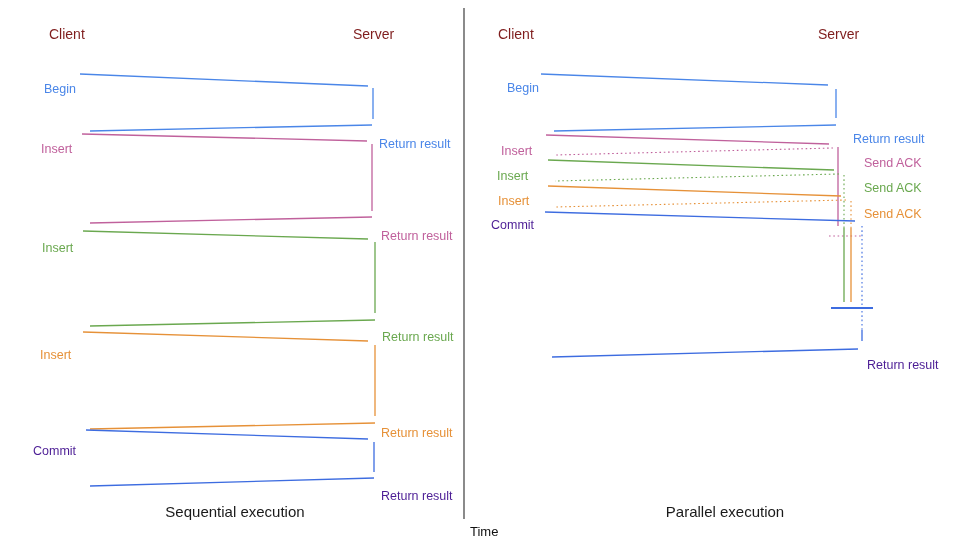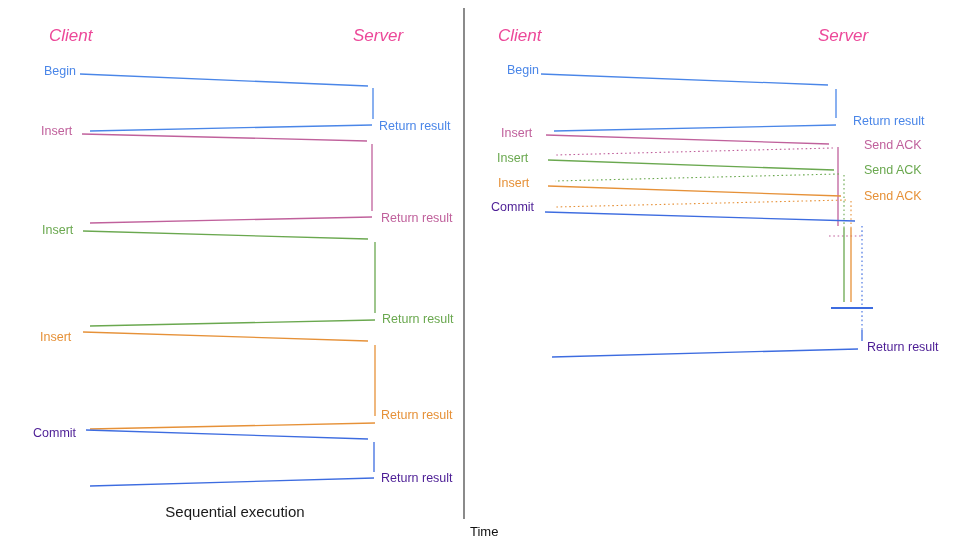--- a/index.html
+++ b/index.html
@@ -8,27 +8,27 @@
   .canvas svg{position:absolute;left:0;top:0;}
   svg path{fill:none;stroke-width:1.3px;}
   .s-blue{stroke:#4a86e8;}
   .s-cblue{stroke:#3d6ce0;}
   .s-pink{stroke:#c0619c;}
   .s-green{stroke:#6aa84f;}
   .s-orange{stroke:#e69138;}
   .s-gray{stroke:#595959;stroke-width:1.4px;}
   .dash{stroke-dasharray:1.6 2.7;stroke-width:1.1px;}
   .thick{stroke-width:2.2px;}
-  .lbl{position:absolute;font-size:12.5px;line-height:14px;white-space:nowrap;}
+  .lbl{position:absolute;font-size:12.5px;line-height:14px;white-space:nowrap;margin-top:18px;}
   .blue{color:#4a86e8;}
   .cblue{color:#4c1d95;}
   .pink{color:#c0619c;}
   .green{color:#6aa84f;}
   .orange{color:#e69138;}
-  .hdr{position:absolute;font-size:17px;font-style:italic;color:#ec4899;white-space:nowrap;}
+  .hdr{position:absolute;font-size:14px;color:#7f1d1d;white-space:nowrap;}
   .ptitle{position:absolute;font-size:15px;color:#1a1a1a;text-align:center;}
   .timelbl{position:absolute;font-size:13px;color:#111;}
 </style>
 </head>
 <body>
 
 <div class="canvas">
 
   <svg width="960" height="540" viewBox="0 0 960 540">
     <defs>
@@ -136,16 +136,17 @@
 
   <span class="lbl green" style="left:497px;top:151px">Insert</span>
   <span class="lbl green" style="left:864px;top:163px">Send ACK</span>
 
   <span class="lbl orange" style="left:498px;top:176px">Insert</span>
   <span class="lbl orange" style="left:864px;top:189px">Send ACK</span>
 
   <span class="lbl cblue" style="left:491px;top:200px">Commit</span>
   <span class="lbl cblue" style="left:867px;top:340px">Return result</span>
 
+  <div class="ptitle" style="left:490px;top:503px;width:470px">Parallel execution</div>
 
   <span class="timelbl" style="left:470px;top:524px">Time</span>
 
 </div>
 
 </body></html>

